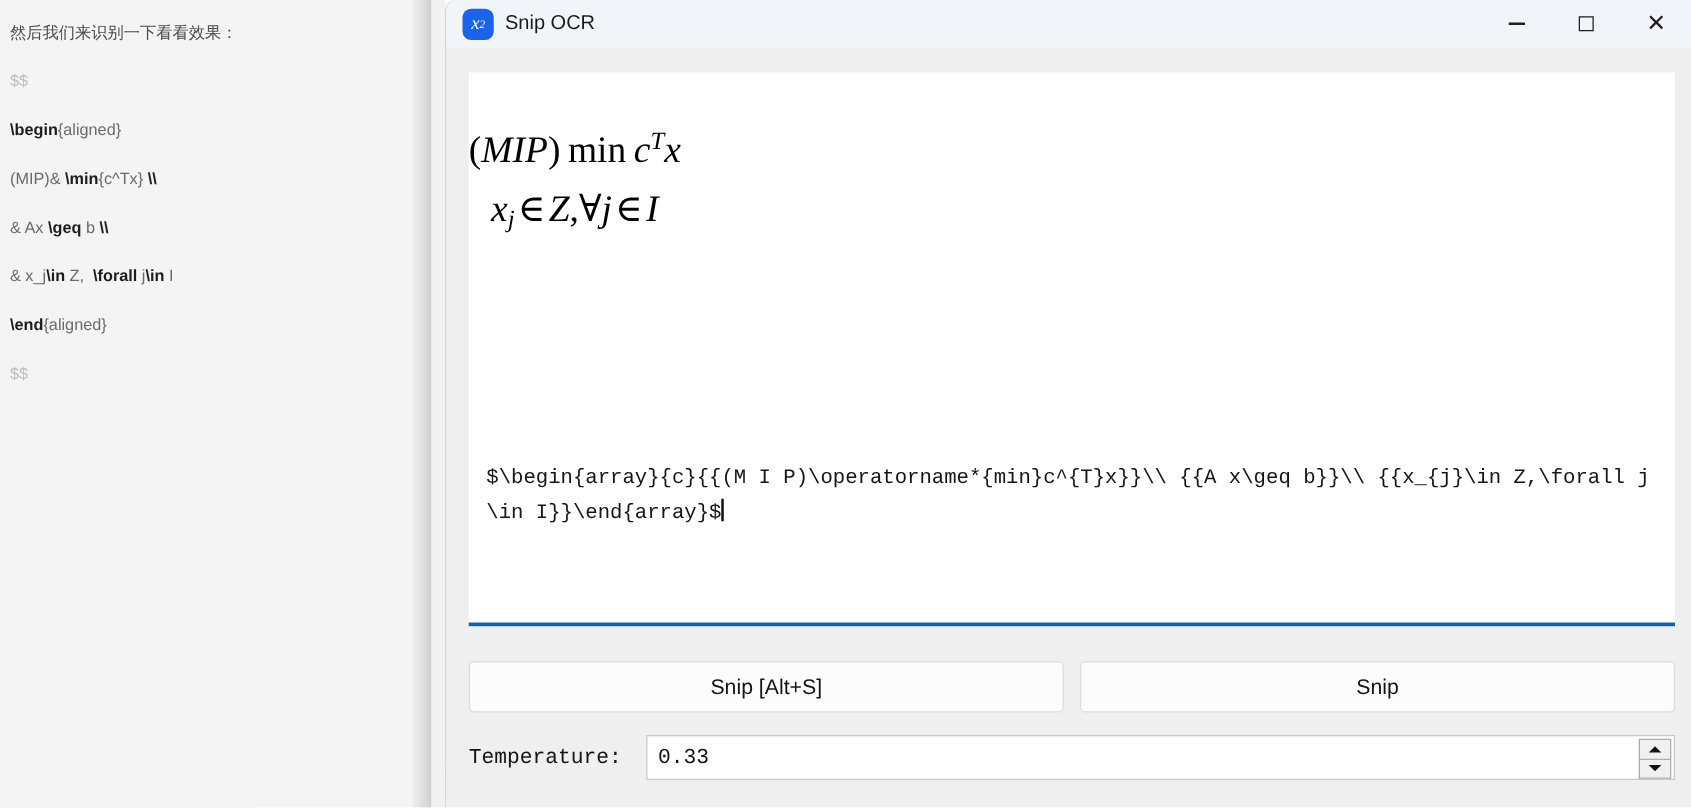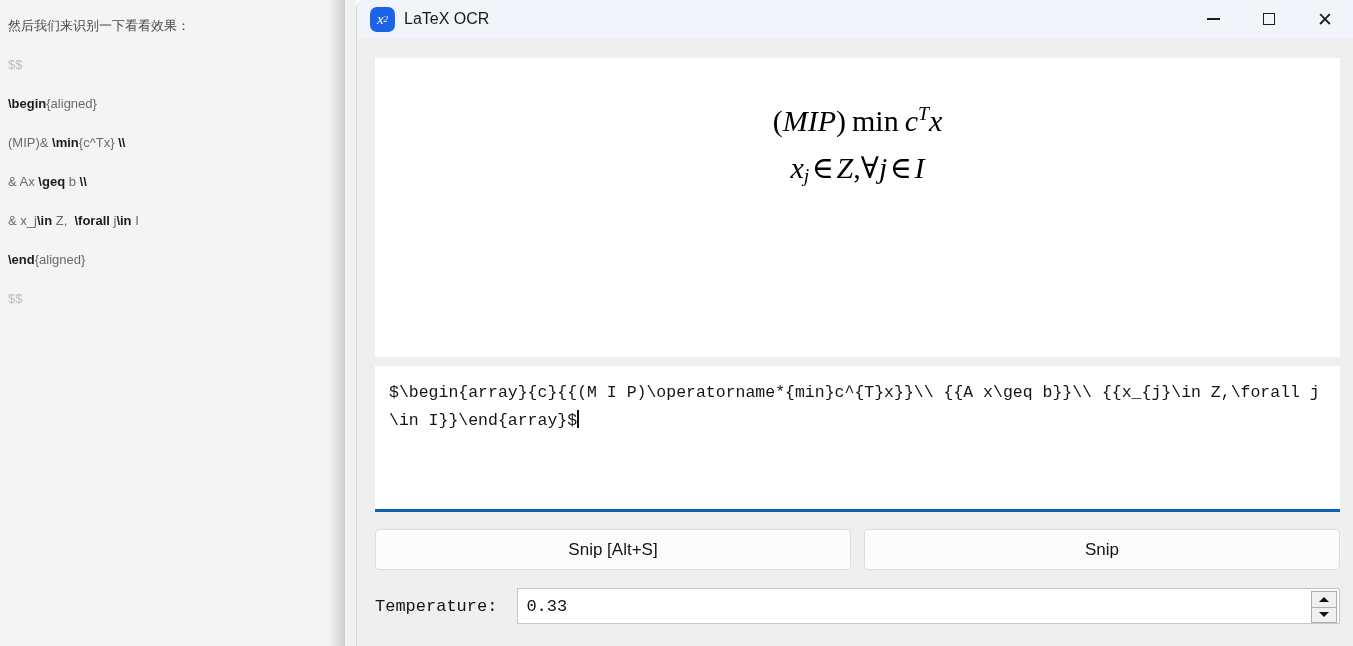--- a/index.html
+++ b/index.html
@@ -111,40 +111,39 @@
   .glyph-close { font-size: 19px; line-height: 1; font-weight: 300; }
 
   
   .formula-area {
     position: absolute;
     left: 18px; top: 58px;
     width: 965px; height: 299px;
     background: #ffffff;
     display: flex;
     align-items: flex-start;
-    justify-content: center;
     padding-top: 32px;
   }
   .formula {
     font-family: "Liberation Serif", "DejaVu Serif", serif;
     text-align: center;
     color: #000;
     font-size: 30px;
     line-height: 47px;
   }
   .formula .mi { font-style: italic; }
   .formula .op { font-style: normal; }
   .formula sup { font-size: 0.66em; font-style: italic; vertical-align: 0.55em; }
   .formula sub { font-size: 0.66em; font-style: italic; vertical-align: -0.22em; }
   .formula .row { white-space: nowrap; }
 
   
   .src-wrap {
     position: absolute;
-    left: 18px; top: 366px;
+    left: 18px; top: 355px;
     width: 965px; height: 146px;
     background: #ffffff;
     border-bottom: 3px solid #0b62b0;
   }
   .src-text {
     padding: 13px 14px 0 14px;
     font-family: "Liberation Mono", "DejaVu Sans Mono", monospace;
     font-size: 16.5px;
     line-height: 28px;
     color: #151515;
@@ -250,21 +249,21 @@
   </div>
   <div class="bg-panel-edge"></div>
 
   <div class="win">
 
     <div class="titlebar">
       <div class="app-icon">
         <span>x</span>
           <sup>2</sup>
       </div>
-      <div class="app-title">LaTeX OCR</div>
+      <div class="app-title">Snip OCR</div>
 
       <div class="win-ctrls">
         <div class="win-btn">
           <span class="glyph-min"></span>
         </div>
         <div class="win-btn">
           <span class="glyph-max"></span>
         </div>
         <div class="win-btn close">
           <span class="glyph-close">✕</span>

